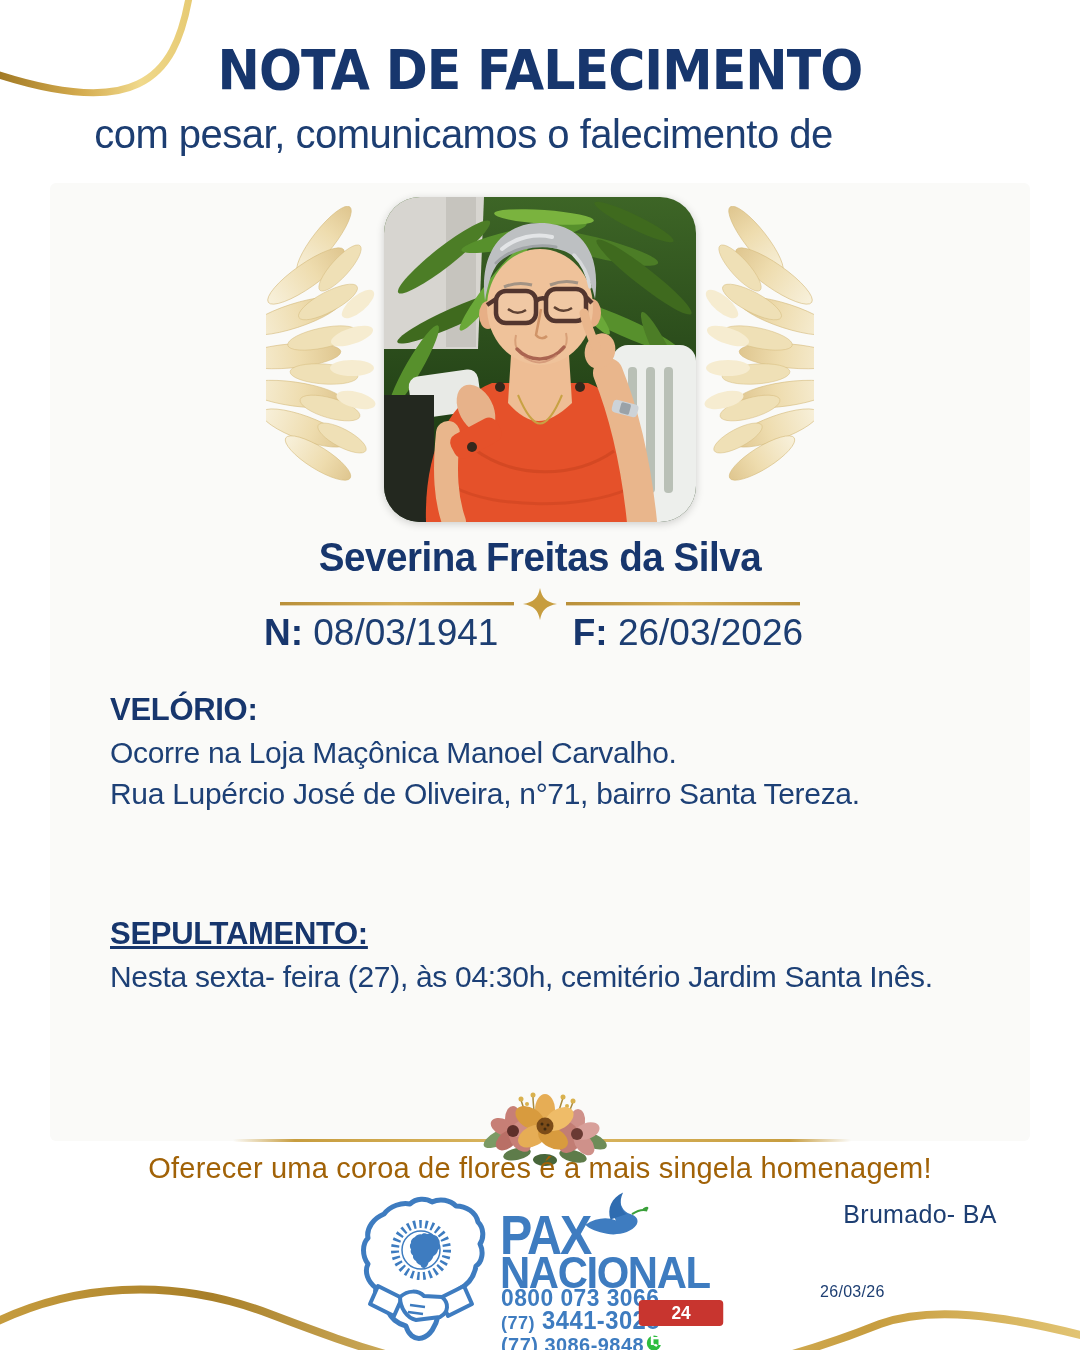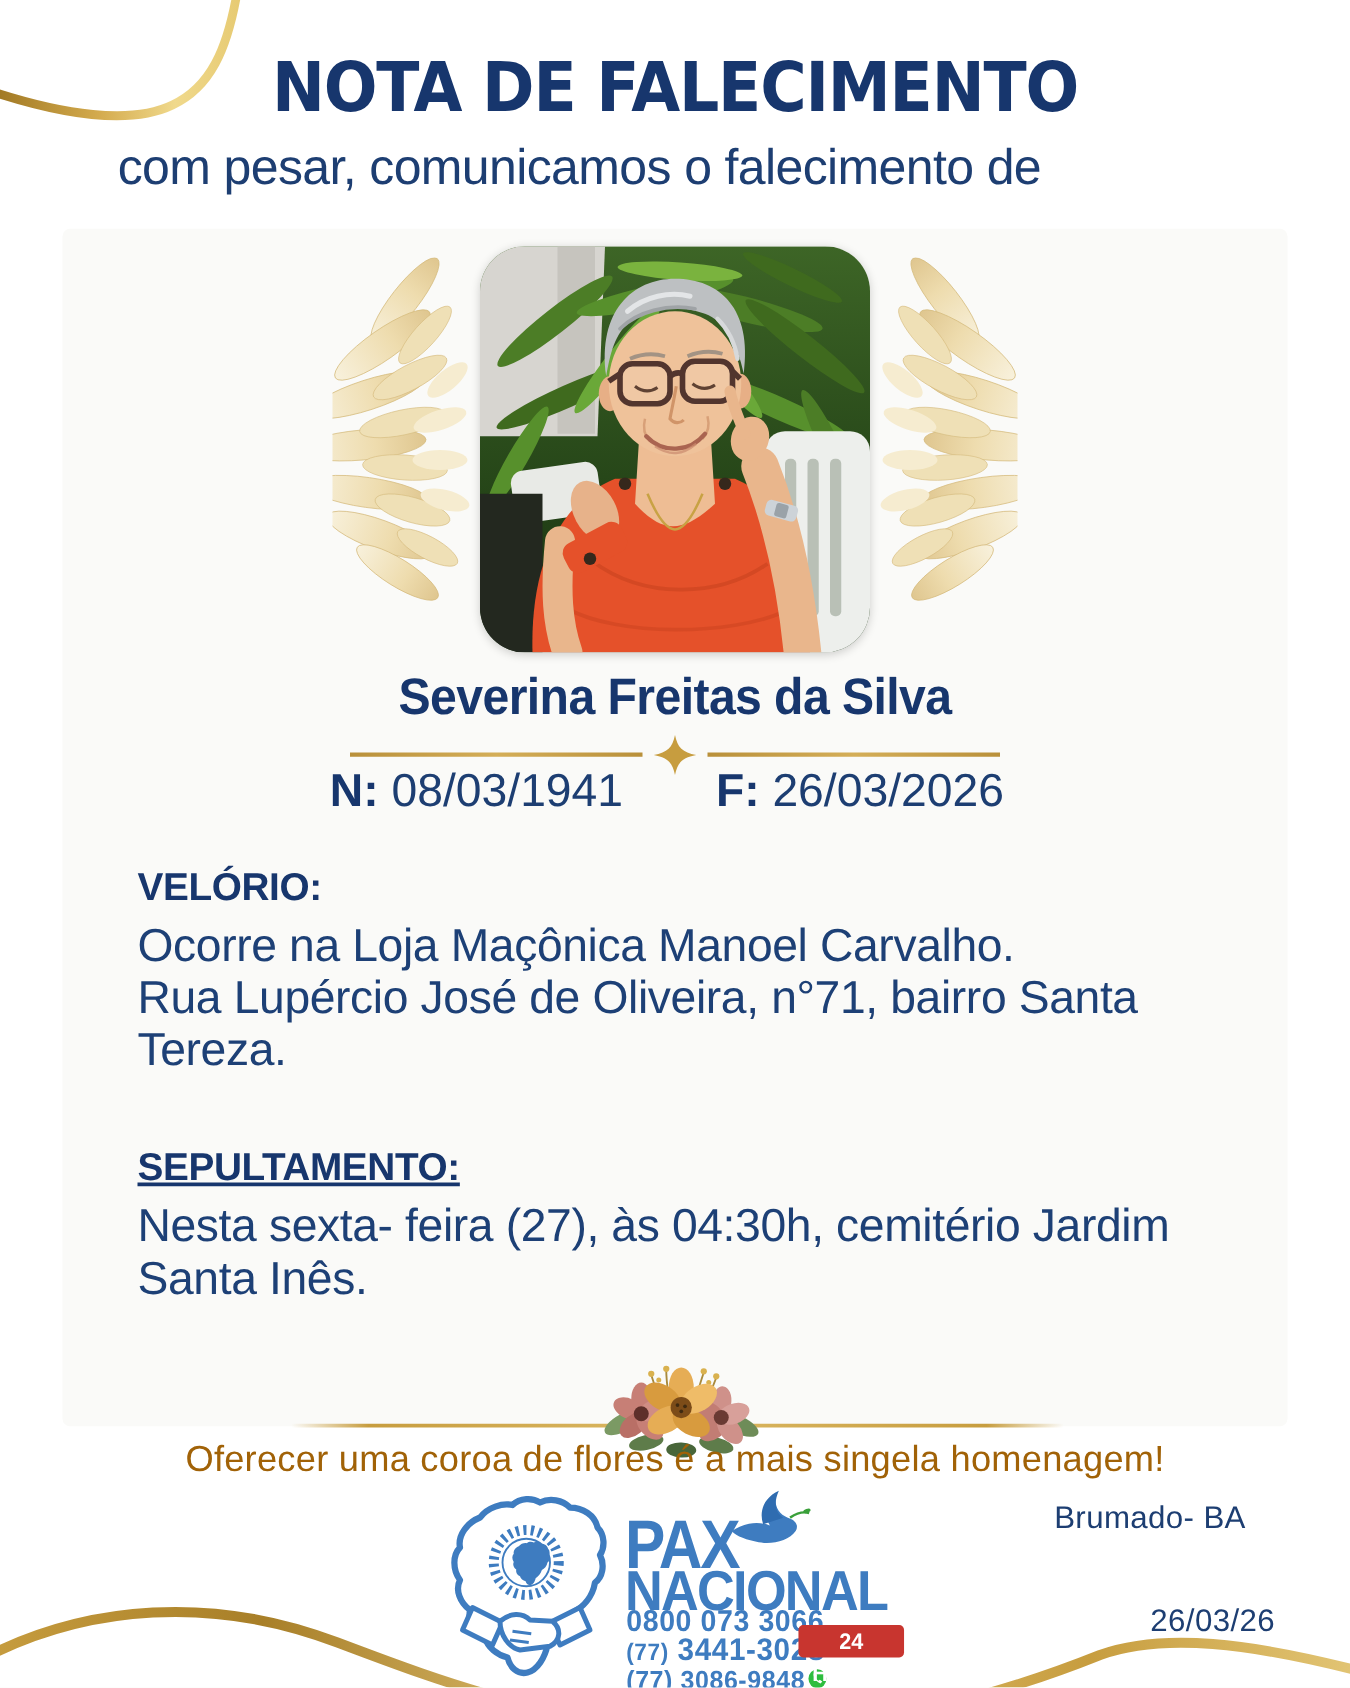--- a/index.html
+++ b/index.html
@@ -41,21 +41,21 @@
     left:0;top:612px;width:1067px;text-align:center;
     font-size:37px;color:#1d3e72;
   }
   .dates b{font-weight:bold;color:#17366d;}
   .dates .gap{display:inline-block;width:64px;}
   
   .sec-head{
     left:110px;font-weight:bold;font-size:31px;color:#17366d;letter-spacing:-.3px;
   }
   .sec-line{
-    left:110px;font-size:37px;color:#1d4076;letter-spacing:-.3px;width:900px;
+    left:110px;font-size:30px;color:#1d4076;letter-spacing:-.3px;width:900px;
   }
   .velorio-head{top:692px;}
   .velorio-l1{top:736px;}
   .velorio-l2{top:777px;}
   .sep-head{top:916px;text-decoration:underline;}
   .sep-l1{top:960px;}
   
   .flower-line{
     left:233px;top:1139px;width:618px;height:3px;
     background:linear-gradient(90deg,rgba(201,157,63,0) 0%,#c79d3f 10%,#dcb964 50%,#c79d3f 90%,rgba(201,157,63,0) 100%);
@@ -81,21 +81,21 @@
   .ph1{font-size:24px;font-weight:bold;letter-spacing:.5px;line-height:22px;}
   .ph2{font-size:25px;font-weight:bold;letter-spacing:.5px;line-height:23px;}
   .ph2 .area{font-size:19px;}
   .ph3{font-size:21px;font-weight:bold;letter-spacing:.5px;line-height:21px;display:flex;align-items:flex-start;gap:2px;}
   .badge{
     left:637px;top:1300px;background:#c8352f;color:#ffffff;border-radius:4px;
     font-weight:bold;font-size:18px;width:88px;height:26px;line-height:26px;
     text-align:center;letter-spacing:0;transform:scaleX(.96);
   }
   .city{left:820px;top:1200px;width:200px;text-align:center;font-size:25px;color:#1d3e72;letter-spacing:.3px;}
-  .fdate{left:820px;top:1283px;width:200px;text-align:right;font-size:25px;color:#1d3e72;letter-spacing:.3px;}
+  .fdate{left:820px;top:1283px;width:200px;text-align:left;font-size:16px;color:#1d3e72;letter-spacing:.3px;}
 </style>
 </head>
 <body>
 
 <svg class="abs" style="left:0;top:0;" width="260" height="120" viewBox="0 0 260 120">
   <defs>
     <linearGradient id="gw1" x1="0" y1="0" x2="1" y2="0">
       <stop offset="0" stop-color="#9c7420"></stop>
         <stop offset=".45" stop-color="#d4ab4e"></stop>
       <stop offset=".75" stop-color="#f0d98c"></stop>

